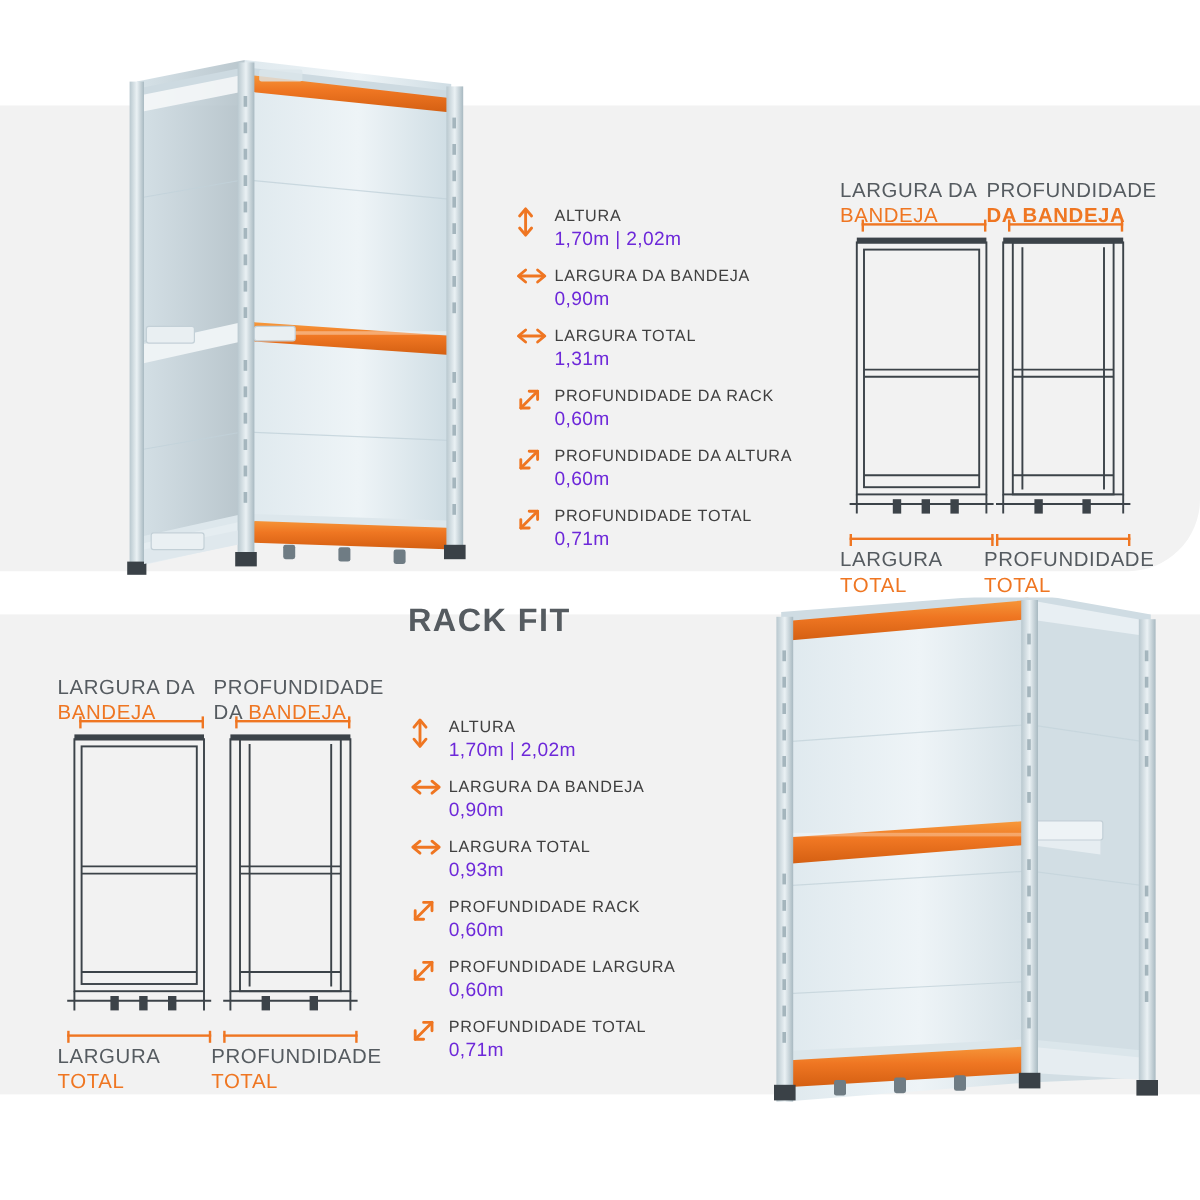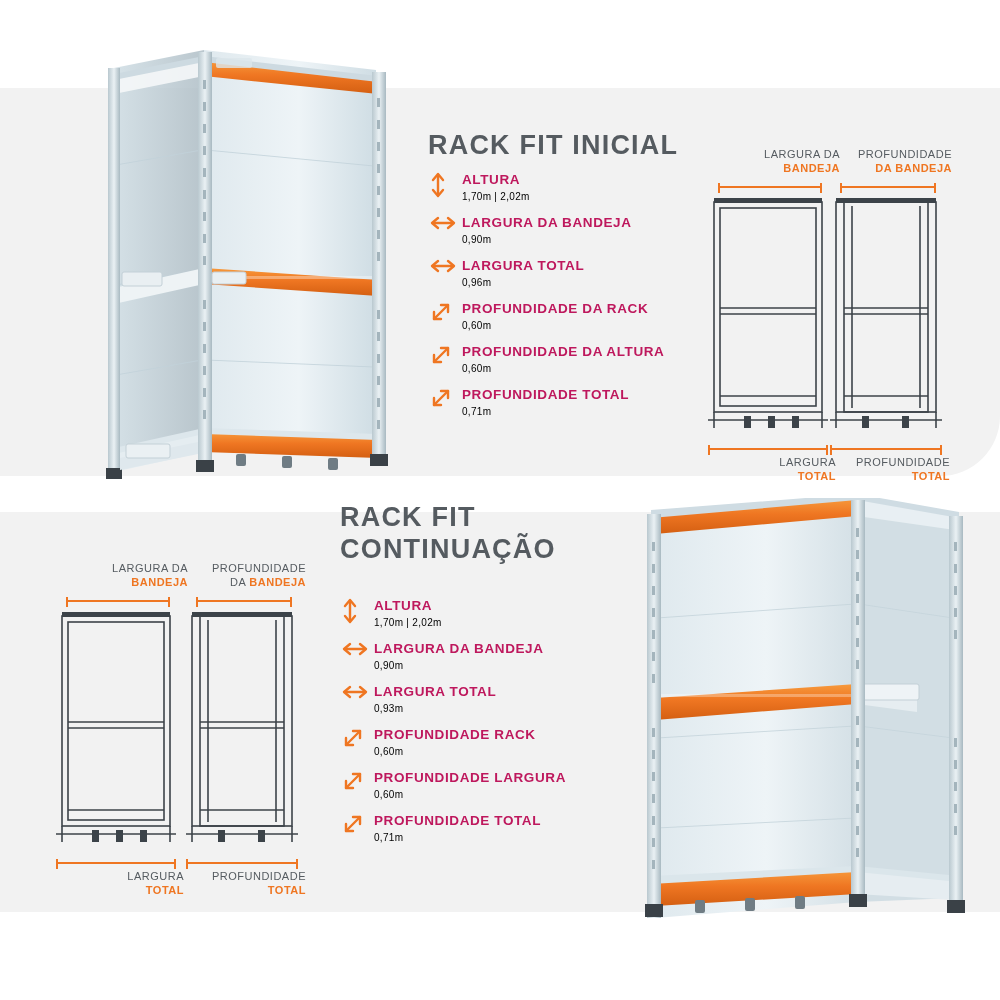--- a/index.html
+++ b/index.html
@@ -42,42 +42,42 @@
   #heading-top { left: 428px; top: 130px; }
   #heading-bottom { left: 340px; top: 502px; }
 
   
   .specs { position: absolute; }
   #specs-top { left: 428px; top: 172px; width: 270px; }
   #specs-bottom { left: 340px; top: 598px; width: 270px; }
 
   .spec-row { position: relative; margin-bottom: 13px; padding-left: 34px; }
   .spec-label {
-    font-size: 13.5px; font-weight: bold; color: #be185d;
+    font-size: 13.5px; font-weight: normal; color: #404040;
     letter-spacing: .6px; white-space: nowrap;
   }
-  .spec-value { font-size: 10px; color: #000000; margin-top: 4px; letter-spacing:.3px;}
+  .spec-value { font-size: 16px; color: #6d28d9; margin-top: 4px; letter-spacing:.3px;}
   .spec-icon {
     position: absolute; left: 2px; top: 0px;
     width: 26px; height: 18px;
   }
   .spec-icon svg { display:block; }
 
   
   .wire { position: absolute; }
   .wire-caption {
     position: absolute;
-    text-align: right;
-    font-size: 11px;
+    text-align: left;
+    font-size: 17px;
     color: #555b60;
     letter-spacing: .5px;
     line-height: 1.25;
     font-weight: normal;
   }
-  .wire-caption b { color: #ef7622; font-weight: bold; }
+  .wire-caption b { color: #ef7622; font-weight: normal; }
   .cap-orange { color: #ef7622; font-weight: bold; }
   .measline { position:absolute; height:0; border-top:2px solid #ef7622; }
   .measline::before, .measline::after{
     content:""; position:absolute; top:-5px; width:2px; height:10px; background:#ef7622;
   }
   .measline::before { left:0; }
   .measline::after { right:0; }
 
   
   .photo { position: absolute; }
@@ -190,23 +190,20 @@
         <rect x="242" y="418" width="10" height="12" rx="2"></rect>
       </g>
 
       <rect x="126" y="232" width="34" height="12" rx="2" fill="#e9eff2" stroke="#c3d0d7" stroke-width="1"></rect>
       <rect x="36" y="232" width="40" height="14" rx="2" fill="#e9eff2" stroke="#c3d0d7" stroke-width="1"></rect>
       <rect x="40" y="404" width="44" height="14" rx="2" fill="#eaf0f3" stroke="#c3d0d7" stroke-width="1"></rect>
       <rect x="130" y="18" width="36" height="10" rx="2" fill="#dce6eb" opacity="0.8"></rect>
     </svg>
   </div>
 
-  <div class="heading" id="heading-top">
-    <span>RACK FIT INICIAL</span>
-  </div>
 
   <div class="specs" id="specs-top">
 
     <div class="spec-row">
       <span class="spec-icon">
         <svg width="22" height="26" viewBox="0 0 22 26">
             <g stroke="#ef7622" stroke-width="2.4" fill="none" stroke-linecap="round" stroke-linejoin="round">
               <line x1="8" y1="3" x2="8" y2="23"></line>
               <polyline points="3,8 8,2 13,8"></polyline>
               <polyline points="3,18 8,24 13,18"></polyline>
@@ -235,21 +232,21 @@
       <span class="spec-icon">
         <svg width="26" height="16" viewBox="0 0 26 16">
             <g stroke="#ef7622" stroke-width="2.4" fill="none" stroke-linecap="round" stroke-linejoin="round">
               <line x1="3" y1="8" x2="23" y2="8"></line>
               <polyline points="8,3 2,8 8,13"></polyline>
               <polyline points="18,3 24,8 18,13"></polyline>
             </g>
           </svg>
       </span>
       <div class="spec-label">LARGURA TOTAL</div>
-      <div class="spec-value">0,96m</div>
+      <div class="spec-value">1,31m</div>
     </div>
 
     <div class="spec-row">
       <span class="spec-icon">
         <svg width="22" height="22" viewBox="0 0 22 22">
             <g stroke="#ef7622" stroke-width="2.4" fill="none" stroke-linecap="round" stroke-linejoin="round">
               <line x1="4" y1="18" x2="18" y2="4"></line>
               <polyline points="11,4 18,4 18,11"></polyline>
               <polyline points="11,18 4,18 4,11"></polyline>
             </g>
@@ -350,21 +347,20 @@
     <div class="wire-caption" style="left:-2px; top:308px; width:130px;">
       <span>PROFUNDIDADE</span><br>
       <b>TOTAL</b>
     </div>
   </div>
 
   <div class="panel panel-bottom"></div>
 
   <div class="heading" id="heading-bottom">
     <span>RACK FIT</span><br>
-    <span>CONTINUAÇÃO</span>
   </div>
 
   <div class="specs" id="specs-bottom">
 
     <div class="spec-row">
       <span class="spec-icon">
         <svg width="22" height="26" viewBox="0 0 22 26">
             <g stroke="#ef7622" stroke-width="2.4" fill="none" stroke-linecap="round" stroke-linejoin="round">
               <line x1="8" y1="3" x2="8" y2="23"></line>
               <polyline points="3,8 8,2 13,8"></polyline>

